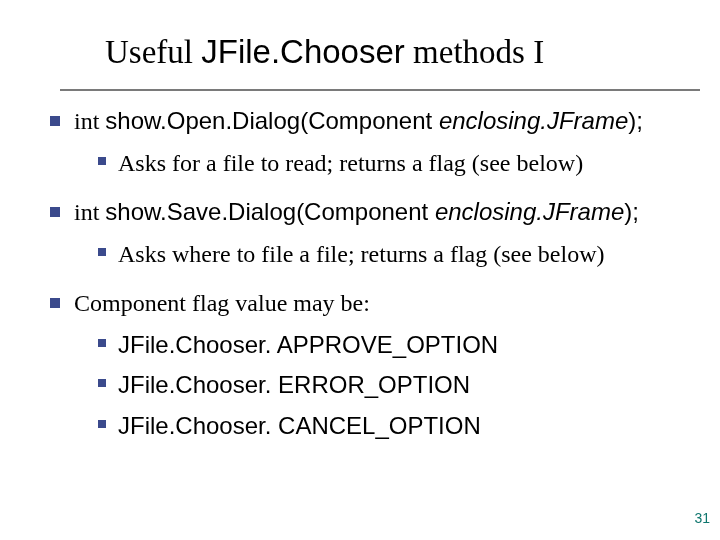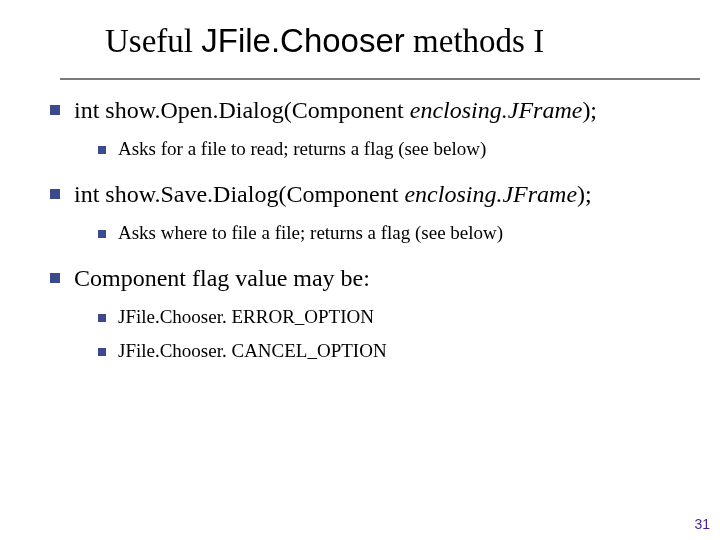--- a/index.html
+++ b/index.html
@@ -14,21 +14,21 @@
   }
   .slide {
     width: 720px;
     height: 540px;
     position: relative;
     box-sizing: border-box;
     padding: 22px 40px 0 40px;
   }
   .title {
     font-size: 33px;
-    margin: 0 0 18px 65px;
+    margin: 11px 0 18px 65px;
     font-weight: normal;
   }
   .title .code { font-family: Arial, Helvetica, sans-serif; }
   .title-rule {
     border: none;
     height: 2px;
     background: #7a7a7a;
     margin: 0 0 14px 20px;
     width: 640px;
   }
@@ -55,41 +55,41 @@
   }
   ul.lvl2 {
     list-style: none;
     padding: 0 0 0 20px;
     margin: 10px 0 0 0;
   }
   ul.lvl2 > li {
     position: relative;
     padding-left: 24px;
     margin-bottom: 8px;
-    font-size: 19px;
+    font-size: 24px;
     line-height: 1.35;
   }
   ul.lvl2 > li::before {
     content: "";
     position: absolute;
     left: 4px;
     top: 10px;
     width: 8px;
     height: 8px;
     background: #3b4a8c;
   }
-  .sans { font-family: Liberation Serif, serif; }
+  .sans { font-family: Liberation Sans, sans-serif; }
   .ital { font-style: italic; margin-top: 24px; }
   .pagenum {
     position: absolute;
     right: 10px;
-    bottom: 8px;
+    bottom: 14px;
     font-family: Arial, Helvetica, sans-serif;
     font-size: 14px;
-    color: #4c1d95;
+    color: #0f766e;
   }
 </style>
 </head>
 <body>
 
 <div class="slide">
 
   <h1 class="title">
     <span>Useful </span><span class="code">JFile.Chooser</span><span> methods I</span>
   </h1>
@@ -107,20 +107,21 @@
     <li>
       <span>int </span><span class="sans">show.Save.Dialog(Component </span><span class="sans ital">enclosing.JFrame</span><span class="sans">);</span>
       <ul class="lvl2">
         <li>Asks where to file a file; returns a flag (see below)</li>
       </ul>
     </li>
 
     <li>
       <span>Component flag value may be:</span>
       <ul class="lvl2">
+        <li class="sans">JFile.Chooser. APPROVE_OPTION</li>
         <li class="sans">JFile.Chooser. ERROR_OPTION</li>
         <li class="sans">JFile.Chooser. CANCEL_OPTION</li>
       </ul>
     </li>
 
   </ul>
 
   <div class="pagenum">31</div>
 </div>
 

